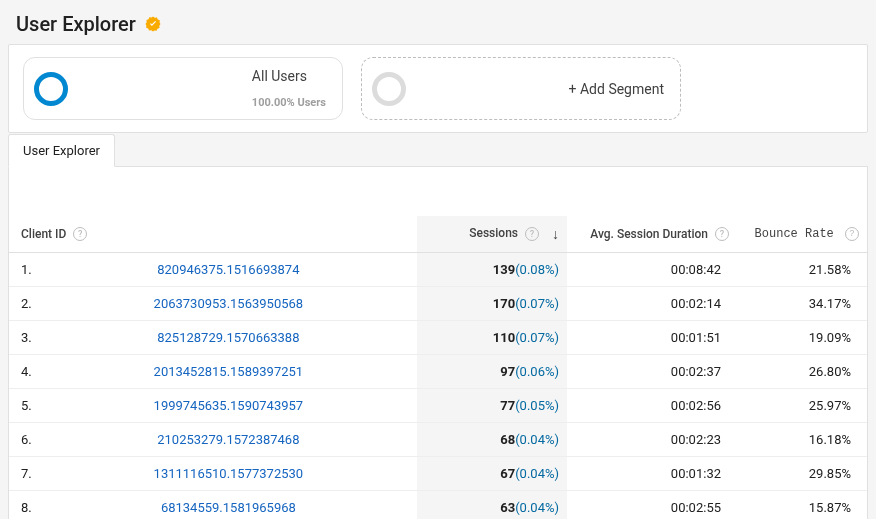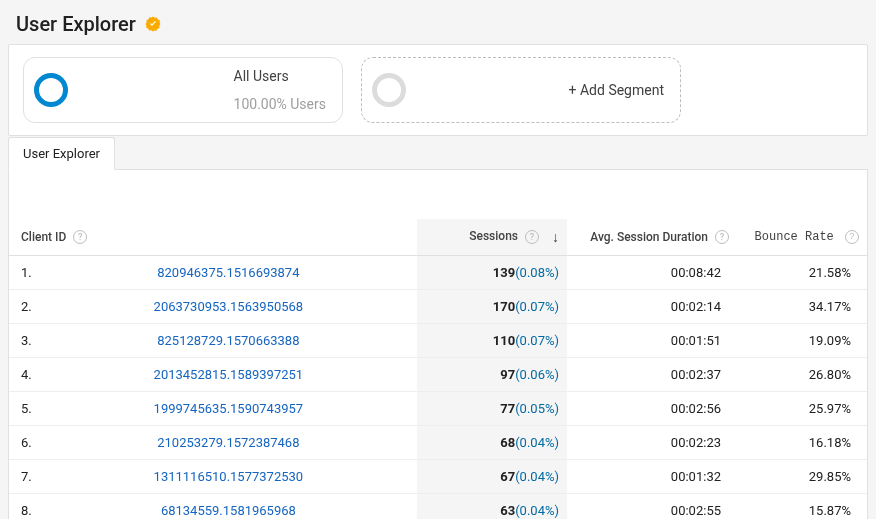--- a/index.html
+++ b/index.html
@@ -7,21 +7,21 @@
   .container { width: 876px; min-height: 519px; background: #f5f5f5; }
   .header { padding: 12px 16px 8px; display: flex; align-items: center; gap: 8px; }
   .header h1 { font-size: 20px; font-weight: 500; color: #212121; }
   .badge-icon { width: 18px; height: 18px; }
   .panel { background: #fff; margin: 0 8px; border: 1px solid #e0e0e0; border-radius: 2px; padding: 12px 14px; display: flex; gap: 18px; }
   .segment-card { border: 1px solid #e0e0e0; border-radius: 12px; padding: 10px 16px 10px 10px; display: flex; align-items: center; gap: 12px; min-width: 320px; justify-content: space-between; }
   .segment-card.add { border: 1px dashed #bdbdbd; }
   .circle { width: 34px; height: 34px; border-radius: 50%; border: 5px solid #0288d1; flex-shrink: 0; }
   .circle.grey { border-color: #dcdcdc; }
   .seg-text .t1 { font-size: 14px; color: #424242; }
-  .seg-text .t2 { font-size: 14px; color: #9e9e9e; margin-top: 12px; }
+  .seg-text .t2 { font-size: 11px; color: #9e9e9e; margin-top: 12px; font-weight: bold; }
   .add-text { font-size: 14px; color: #404040; }
   .tabs { margin: 0 8px; display: flex; align-items: flex-end; position: relative; top: 1px; }
   .tab { background: #fff; border: 1px solid #e0e0e0; border-bottom: 1px solid #fff; padding: 8px 14px; font-size: 13px; color: #212121; border-top-left-radius: 3px; border-top-right-radius: 3px; }
   .tab-spacer { flex: 1; border-bottom: 1px solid #e0e0e0; }
   .table-panel { background: #fff; margin: 0 8px 8px; border: 1px solid #e0e0e0; border-top: none; padding-top: 50px; }
   table { width: 100%; border-collapse: collapse; }
   thead th { font-size: 12px; font-weight: 500; color: #424242; border-bottom: 1px solid #e0e0e0; padding: 10px 8px; text-align: right; }
   thead th.left { text-align: left; padding-left: 12px; }
   th.sessions-col, td.sessions-col { background: #f5f5f5; }
   .help-icon { display: inline-flex; width: 14px; height: 14px; border: 1px solid #bdbdbd; border-radius: 50%; align-items: center; justify-content: center; font-size: 9px; color: #bdbdbd; margin-left: 4px; vertical-align: middle; }

